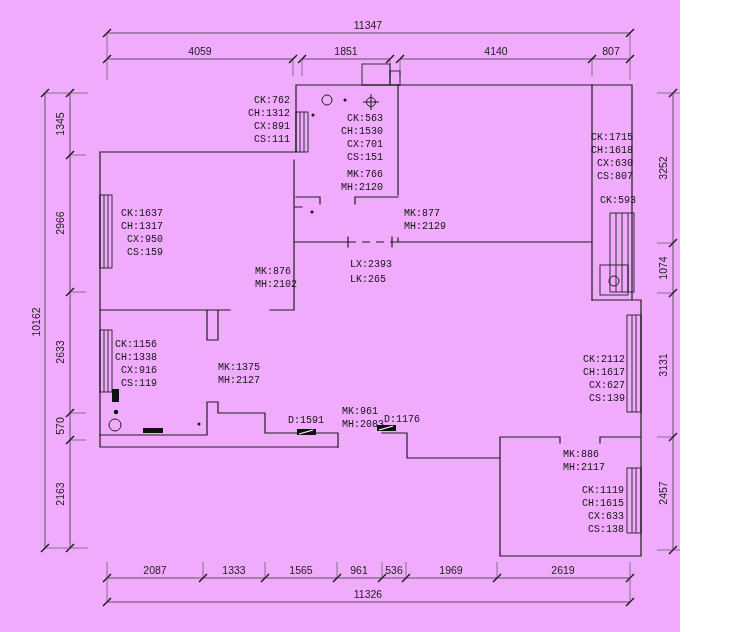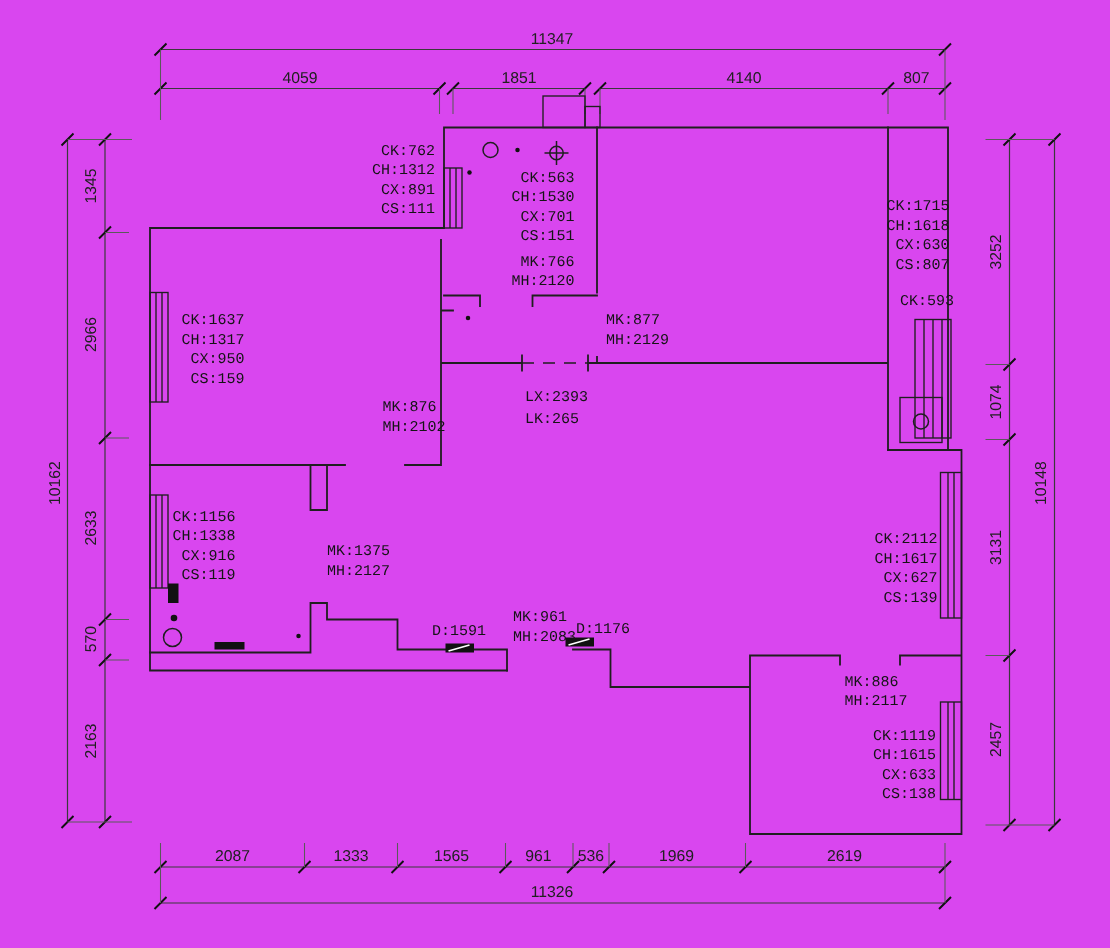--- a/index.html
+++ b/index.html
@@ -1,16 +1,16 @@
 <!DOCTYPE html>
 <html><head>
 <meta charset="utf-8">
 <style>
   html,body{margin:0;padding:0;background:#ffffff;}
-  .canvas{width:740px;height:632px;position:relative;background:#d946ef;overflow:hidden;}
+  .canvas{width:680px;height:632px;position:relative;background:#f0abfc;overflow:hidden;}
   svg{display:block;}
   .wall{stroke:#1f1f1f;stroke-width:1.2;fill:none;stroke-linecap:square;}
   .wall-thin{stroke:#1f1f1f;stroke-width:0.9;fill:none;}
   .dashed{stroke:#1f1f1f;stroke-width:1.1;fill:none;stroke-dasharray:8 6;}
   .dimline{stroke:#3a3a3a;stroke-width:0.8;fill:none;}
   .tick{stroke:#111111;stroke-width:1.3;fill:none;}
   .ext{stroke:#5a5a5a;stroke-width:0.7;fill:none;}
   .winrect{stroke:#1f1f1f;stroke-width:0.9;fill:none;}
   .sym-stroke{stroke:#1f1f1f;stroke-width:1;fill:none;}
   .sym-fill{fill:#111111;stroke:none;}

